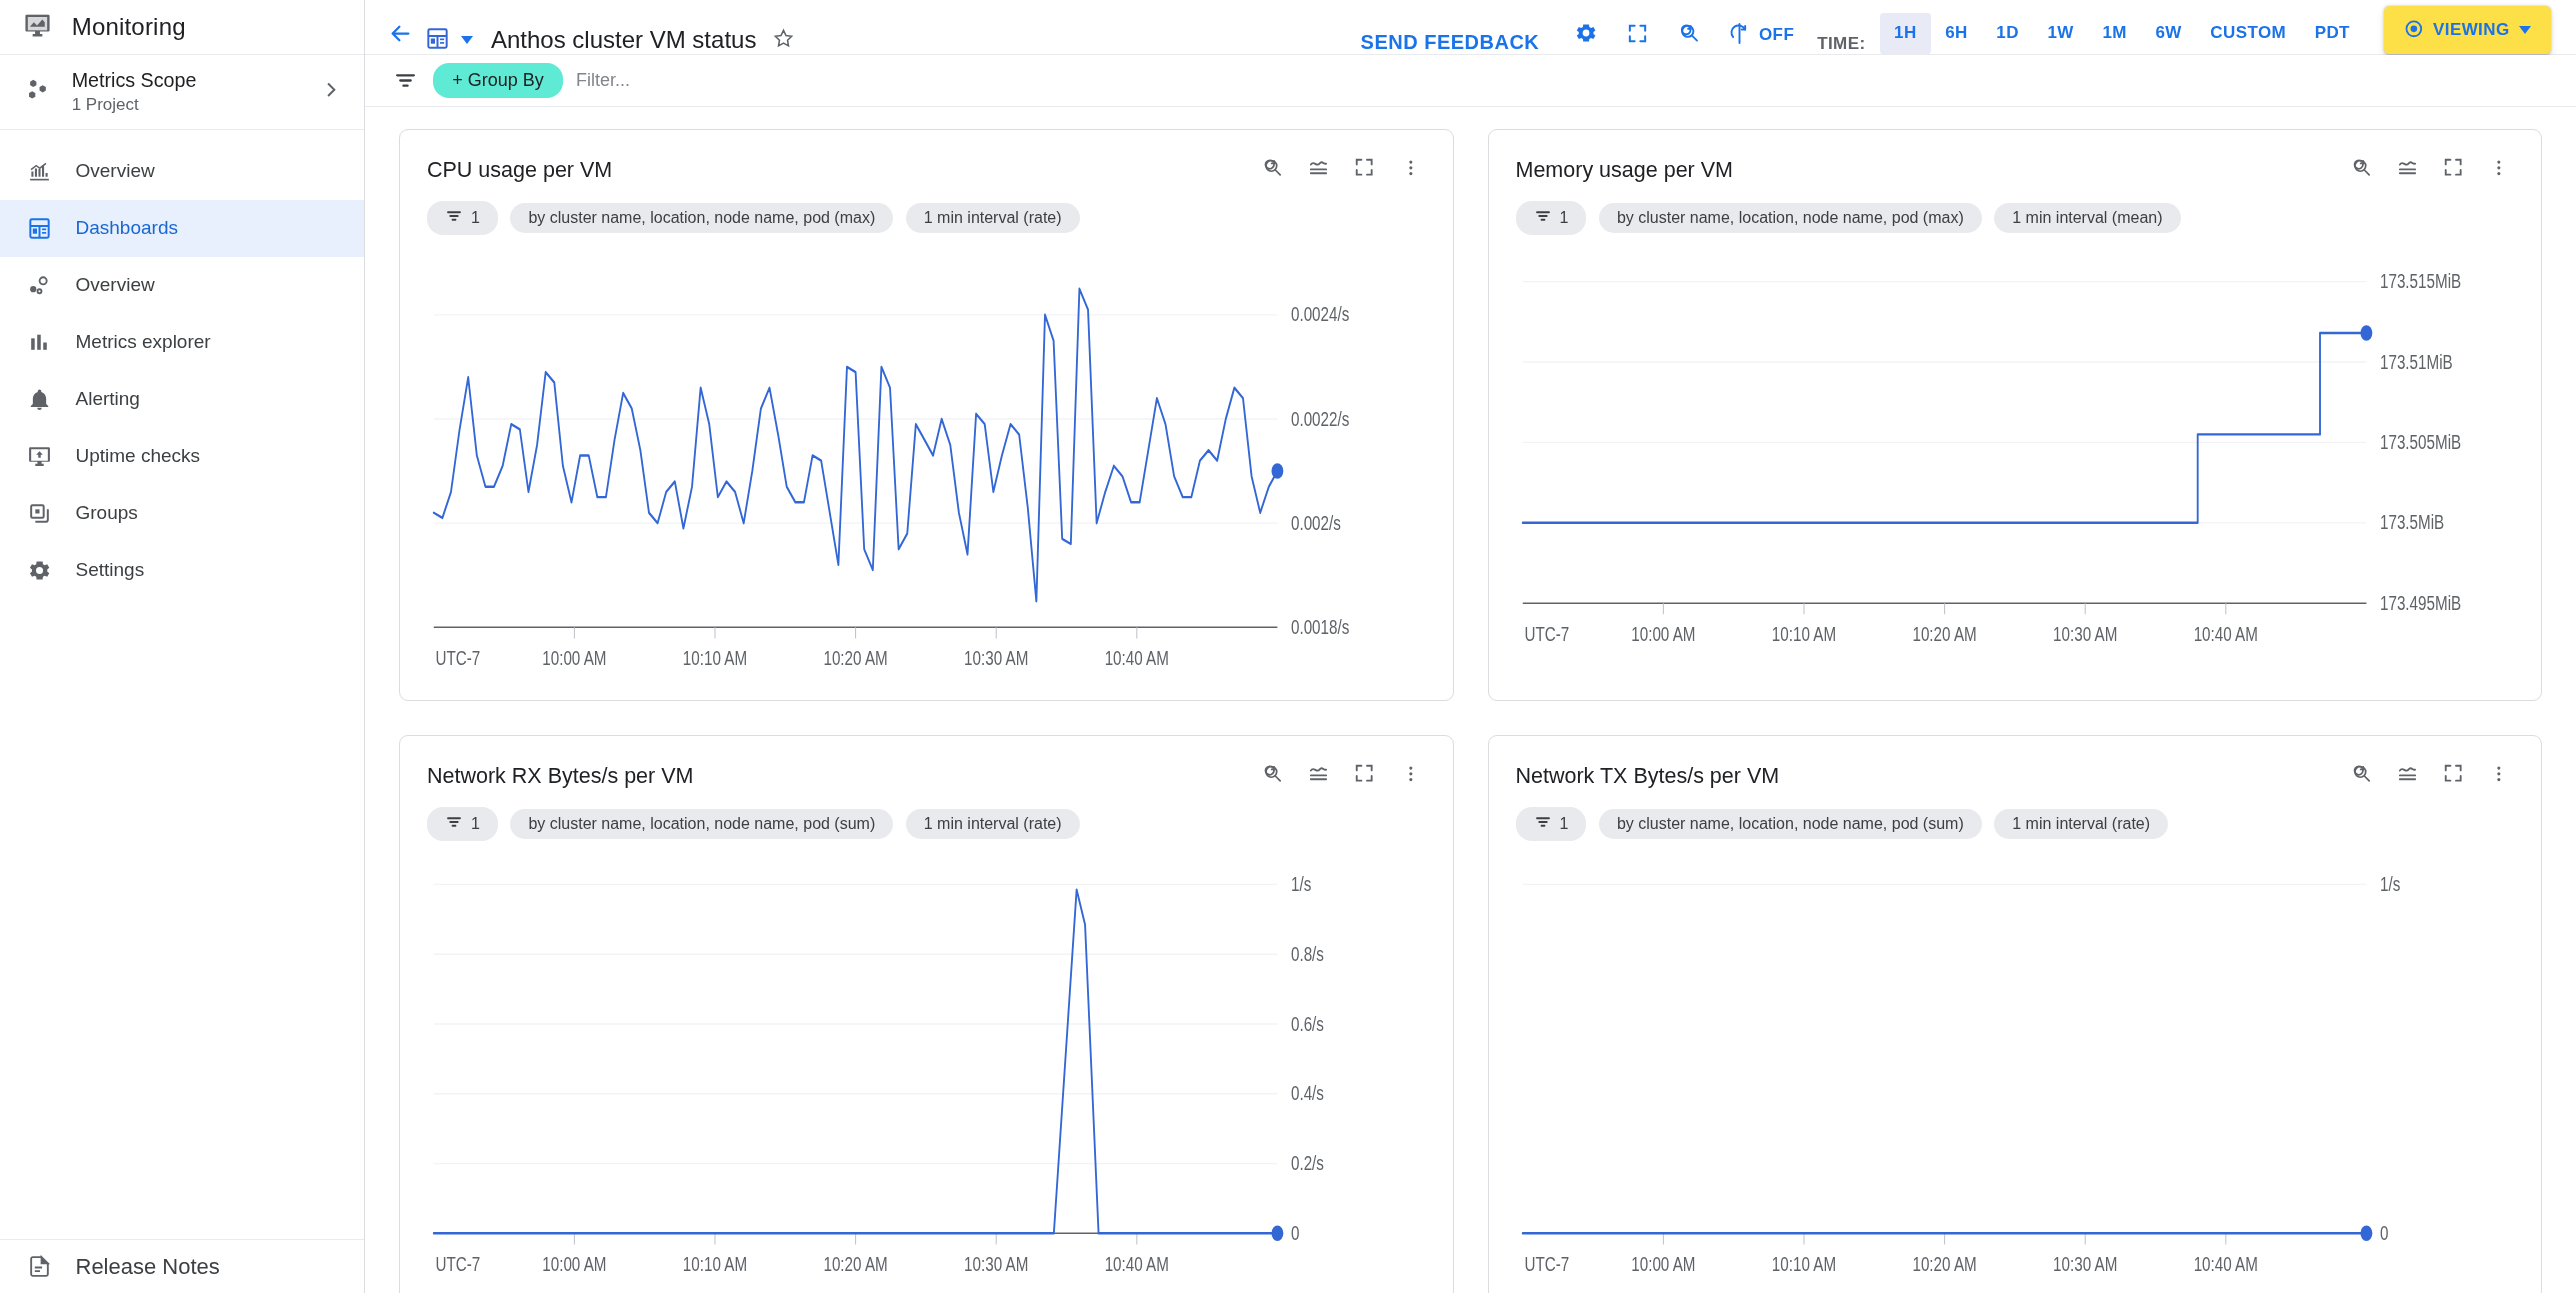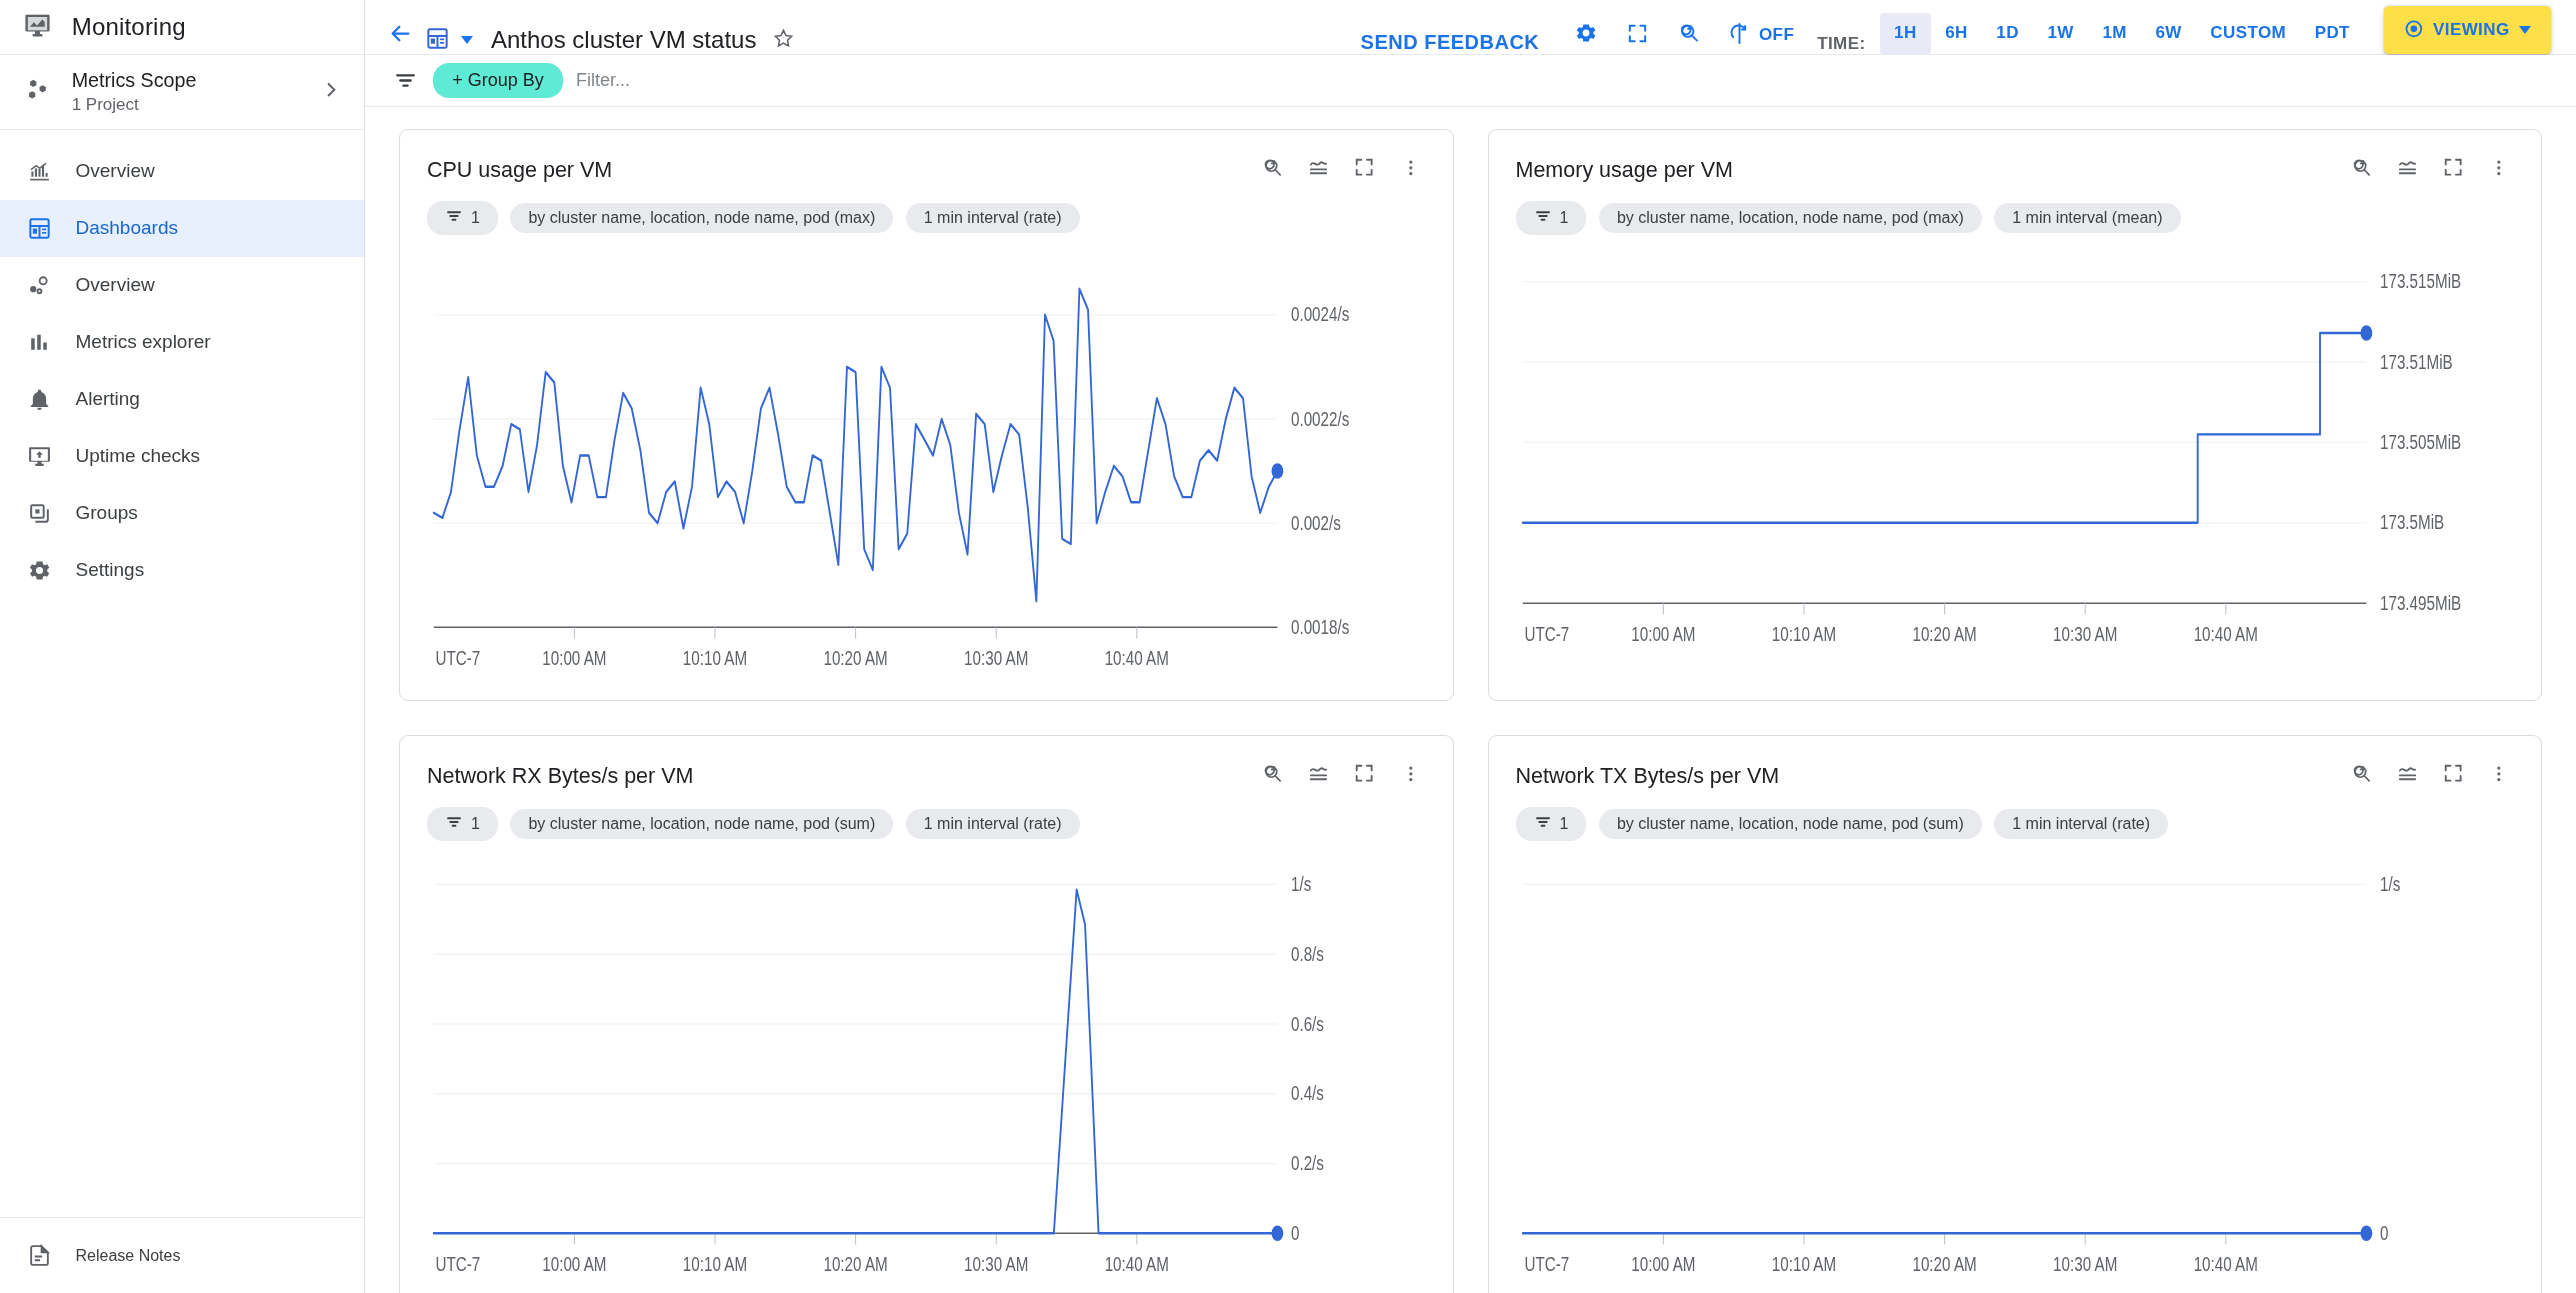--- a/index.html
+++ b/index.html
@@ -41,22 +41,22 @@
     display: flex; align-items: center; gap: 21.5px;
     height: 57px; padding-left: 25px; cursor: pointer;
     font-size: 19px; color: #3c4043;
   }
   .nav-item .ico { width: 29px; height: 29px; display:flex; align-items:center; justify-content:center; color:#5f6368;}
   .nav-item.active { background: #e8f0fe; color: #1967d2; }
   .nav-item.active .ico { color: #1a73e8; }
   .nav-bottom {
     border-top: 0.9px solid #e8eaed;
     display: flex; align-items: center; gap: 21.5px;
-    height: 76px; padding-left: 25px; cursor: pointer;
-    font-size: 16px; color: #3c4043;
+    height: 54px; padding-left: 25px; cursor: pointer;
+    font-size: 22px; color: #3c4043;
   }
   .nav-bottom .ico { width:29px;height:29px;display:flex;align-items:center;justify-content:center;color:#5f6368;}
 
   
   #main { flex: 1; display: flex; flex-direction: column; background: #fff; min-width: 0; }
 
   .topbar {
     height: 55px; display: flex; align-items: flex-end;
     padding: 0 25px 0 16px; gap: 0;
     border-bottom: 0.9px solid #e8eaed;

